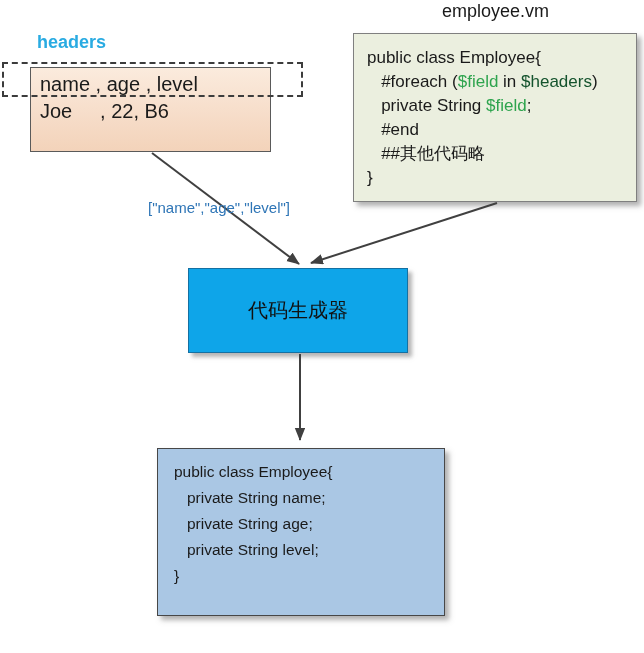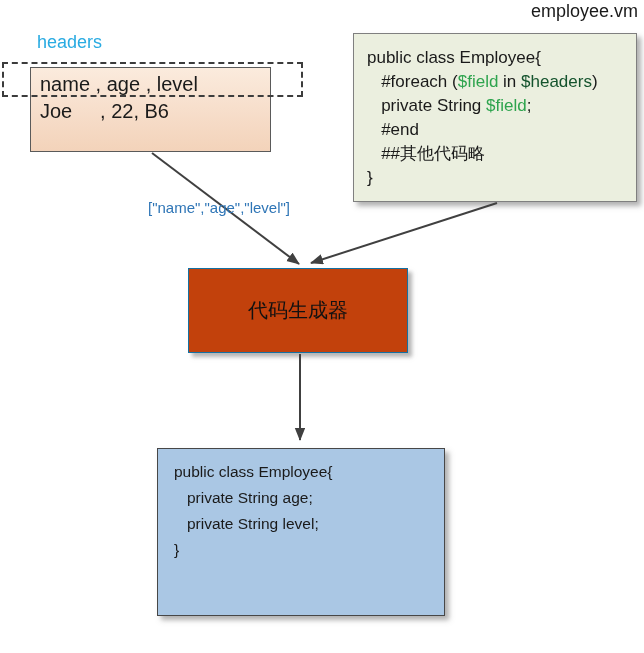--- a/index.html
+++ b/index.html
@@ -2,47 +2,47 @@
 <html><head>
 <meta charset="utf-8">
 <style>
   html,body{margin:0;padding:0;background:#ffffff;}
   .canvas{
     position:relative;width:644px;height:653px;background:#ffffff;overflow:hidden;
     font-family:"Liberation Sans","DejaVu Sans",sans-serif;color:#1a1a1a;
   }
   .abs{position:absolute;}
   
-  .headers-label{left:37px;top:32px;font-size:18px;color:#29ABE2;z-index:4;}
+  .headers-label{left:37px;top:32px;font-size:18px;color:#29ABE2;z-index:4;font-weight:bold;}
   
   .dashed-region{left:2px;top:62px;width:297px;height:31px;border:2px dashed #3c3c3c;z-index:3;background:transparent;}
   
   .csv-box{
     left:30px;top:67px;width:241px;height:85px;z-index:2;
     background:linear-gradient(180deg,#FBEBDD 0%,#F6DCC8 60%,#F3D3BA 100%);
     border:1px solid #5a5a5a;box-sizing:border-box;
     padding:3px 8px 0 9px;font-size:20px;line-height:27px;
   }
   .pre{white-space:pre;}
   
-  .vm-title{left:353px;top:1px;width:285px;text-align:right;font-size:18px;z-index:2;}
+  .vm-title{left:353px;top:1px;width:285px;text-align:center;font-size:18px;z-index:2;}
   .vm-box{
     left:353px;top:33px;width:284px;height:169px;z-index:2;
     background:#EBEFDF;border:1px solid #7f7f7f;box-sizing:border-box;
     box-shadow:4px 4px 5px rgba(100,100,100,0.5);
     padding:12px 0 0 13px;font-size:17px;line-height:24px;
   }
   .tok-green{color:#2EA44E;text-align:center;}
   .tok-blue{color:#14532d;}
   
   .array-label{left:148px;top:199px;font-size:15px;color:#2E75B6;z-index:4;}
   
   .generator-box{
     left:188px;top:268px;width:220px;height:85px;z-index:2;
-    background:#c2410c;border:1px solid #1470A2;box-sizing:border-box;
+    background:#0ea5e9;border:1px solid #1470A2;box-sizing:border-box;
     box-shadow:4px 4px 4px rgba(120,120,120,0.55);
     display:flex;align-items:center;justify-content:center;
     font-size:20px;color:#111;
   }
   
   .java-box{
     left:157px;top:448px;width:288px;height:168px;z-index:2;
     background:#AAC7E4;border:1px solid #474747;box-sizing:border-box;
     box-shadow:4px 4px 5px rgba(100,100,100,0.5);
     padding:10px 0 0 16px;font-size:15.5px;line-height:26px;
@@ -76,20 +76,21 @@
   </div>
 
   <div class="abs array-label">["name","age","level"]</div>
 
   <div class="abs generator-box">
     <span>代码生成器</span>
   </div>
 
   <div class="abs java-box">
     <div class="pre">public class Employee{</div>
+    <div class="pre">   private String name;</div>
     <div class="pre">   private String age;</div>
     <div class="pre">   private String level;</div>
     <div class="pre">}</div>
   </div>
 
   <svg class="abs arrows" width="644" height="653" viewBox="0 0 644 653" xmlns="http://www.w3.org/2000/svg">
     <defs>
       <marker id="ah" markerWidth="7.5" markerHeight="6" refX="6" refY="2.6" orient="auto" markerUnits="strokeWidth">
         <path d="M0,0 L6.5,2.6 L0,5.2 z" fill="#404040"></path>
       </marker>

